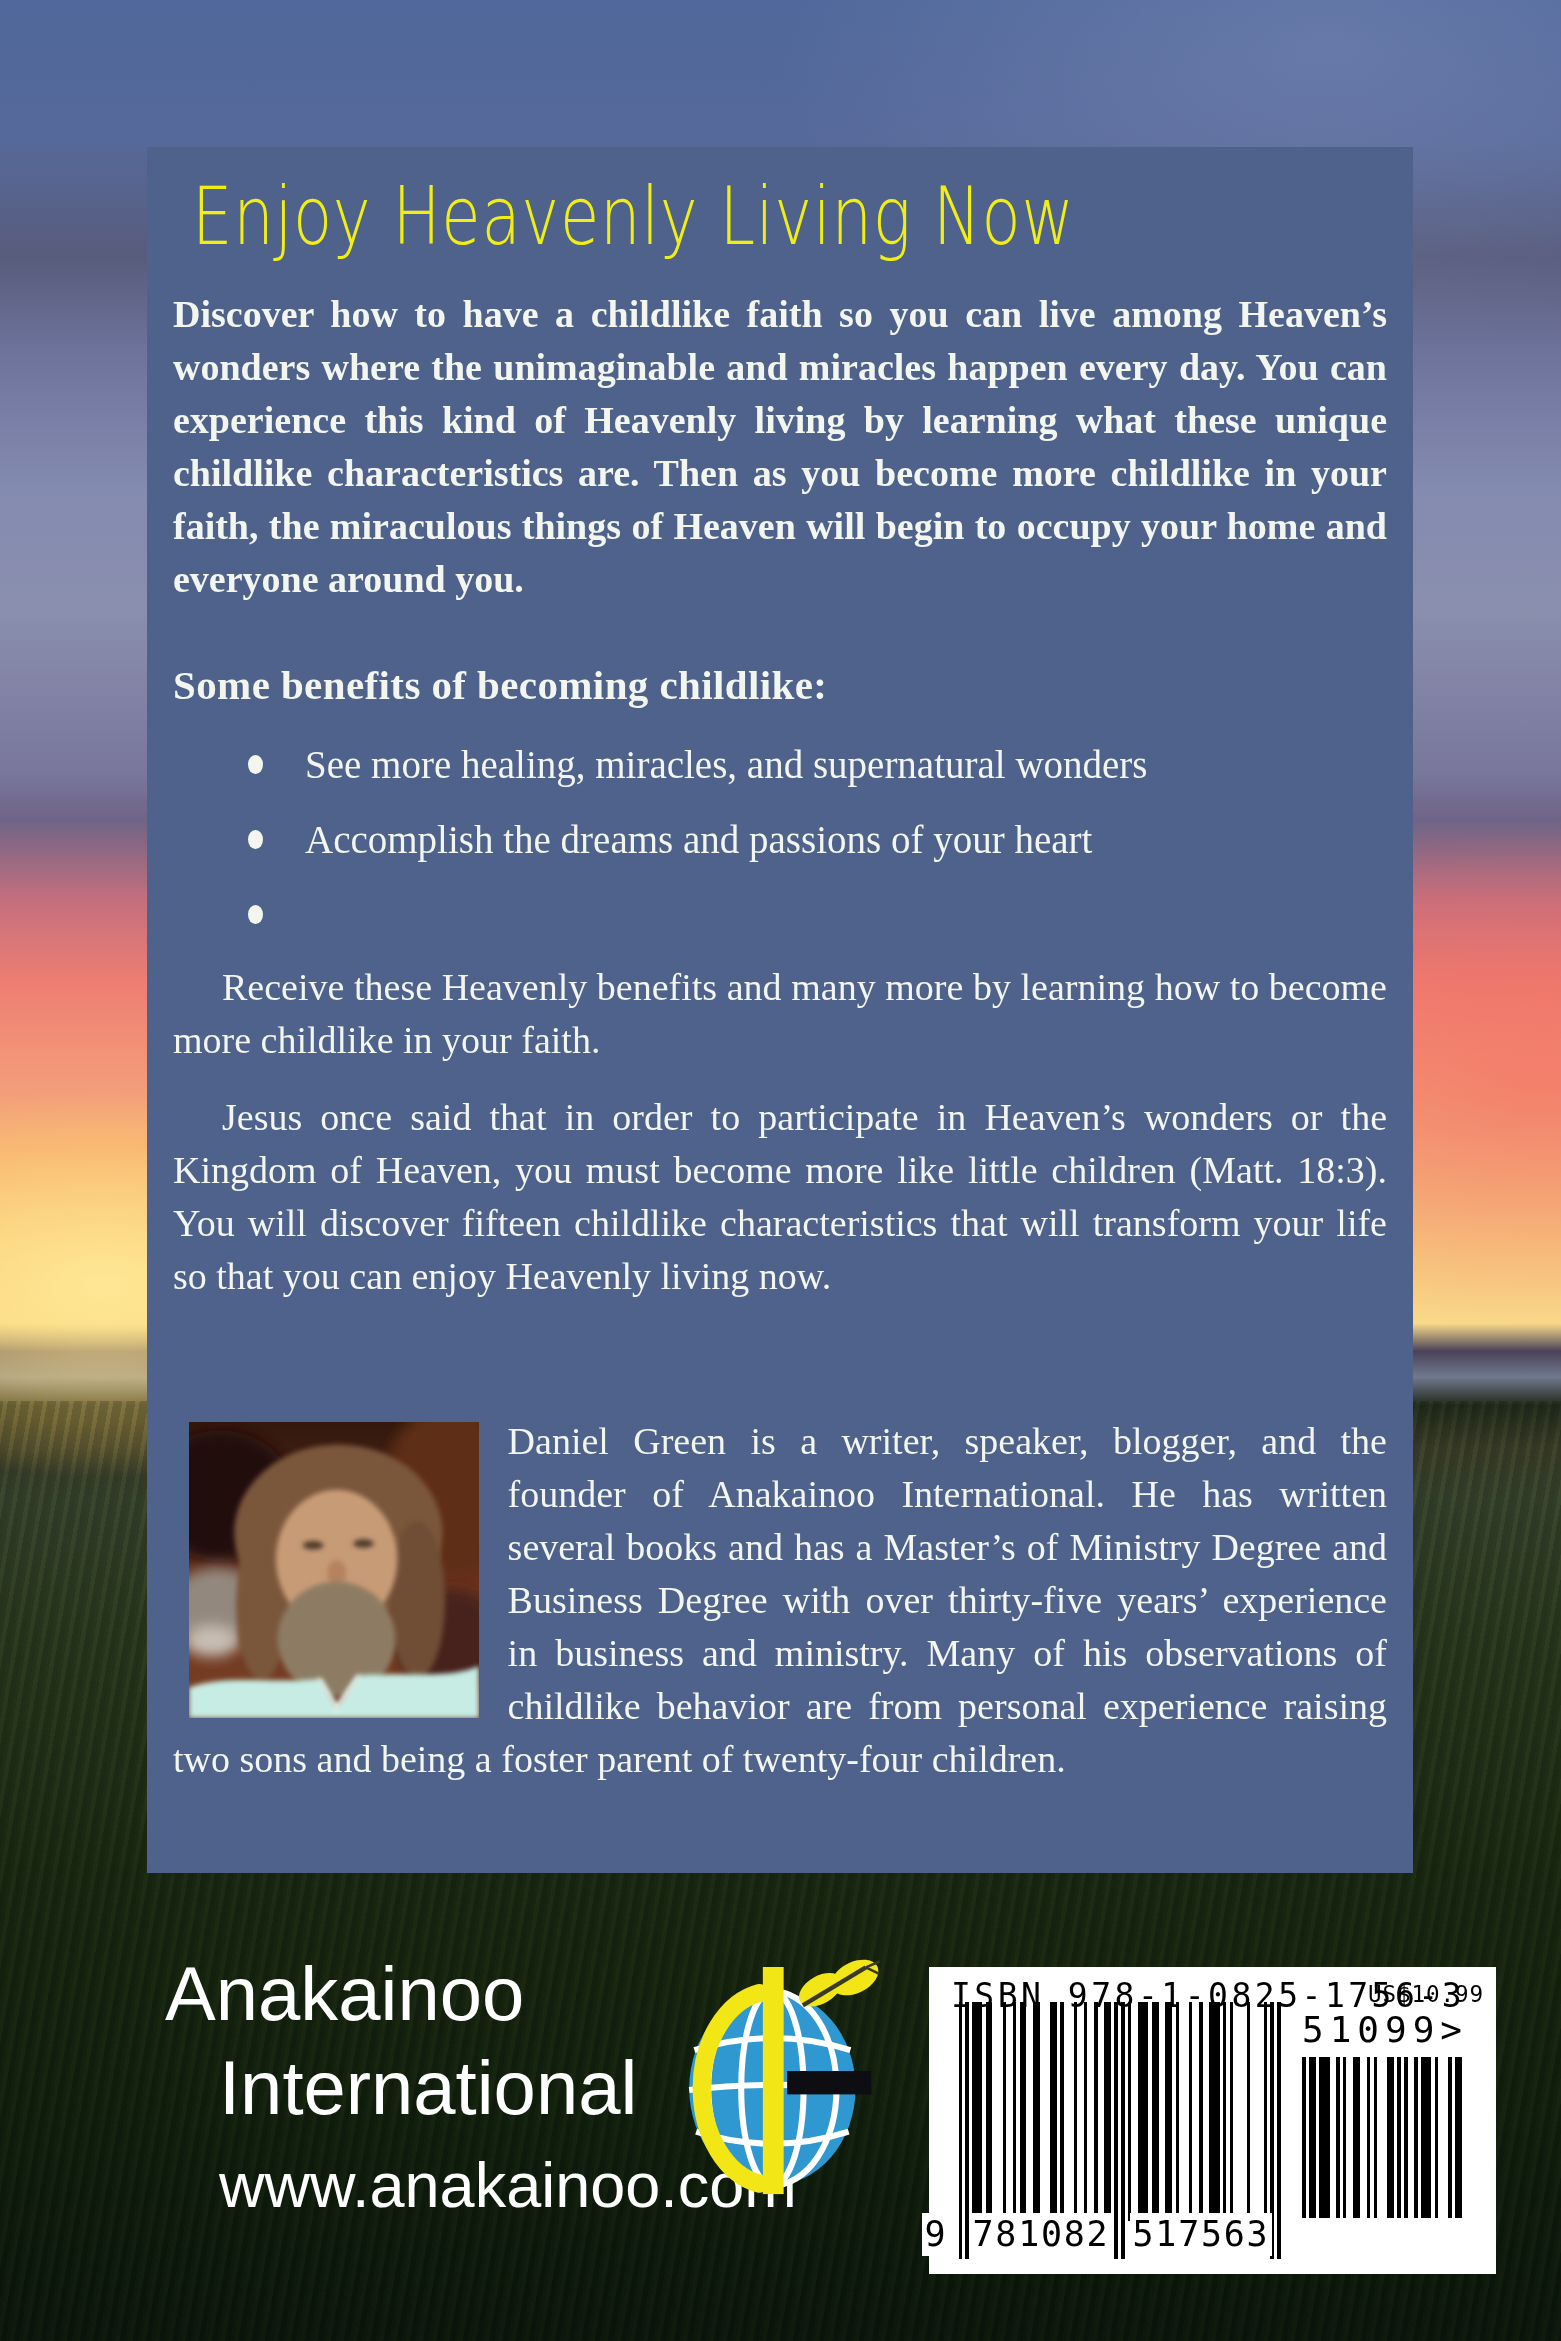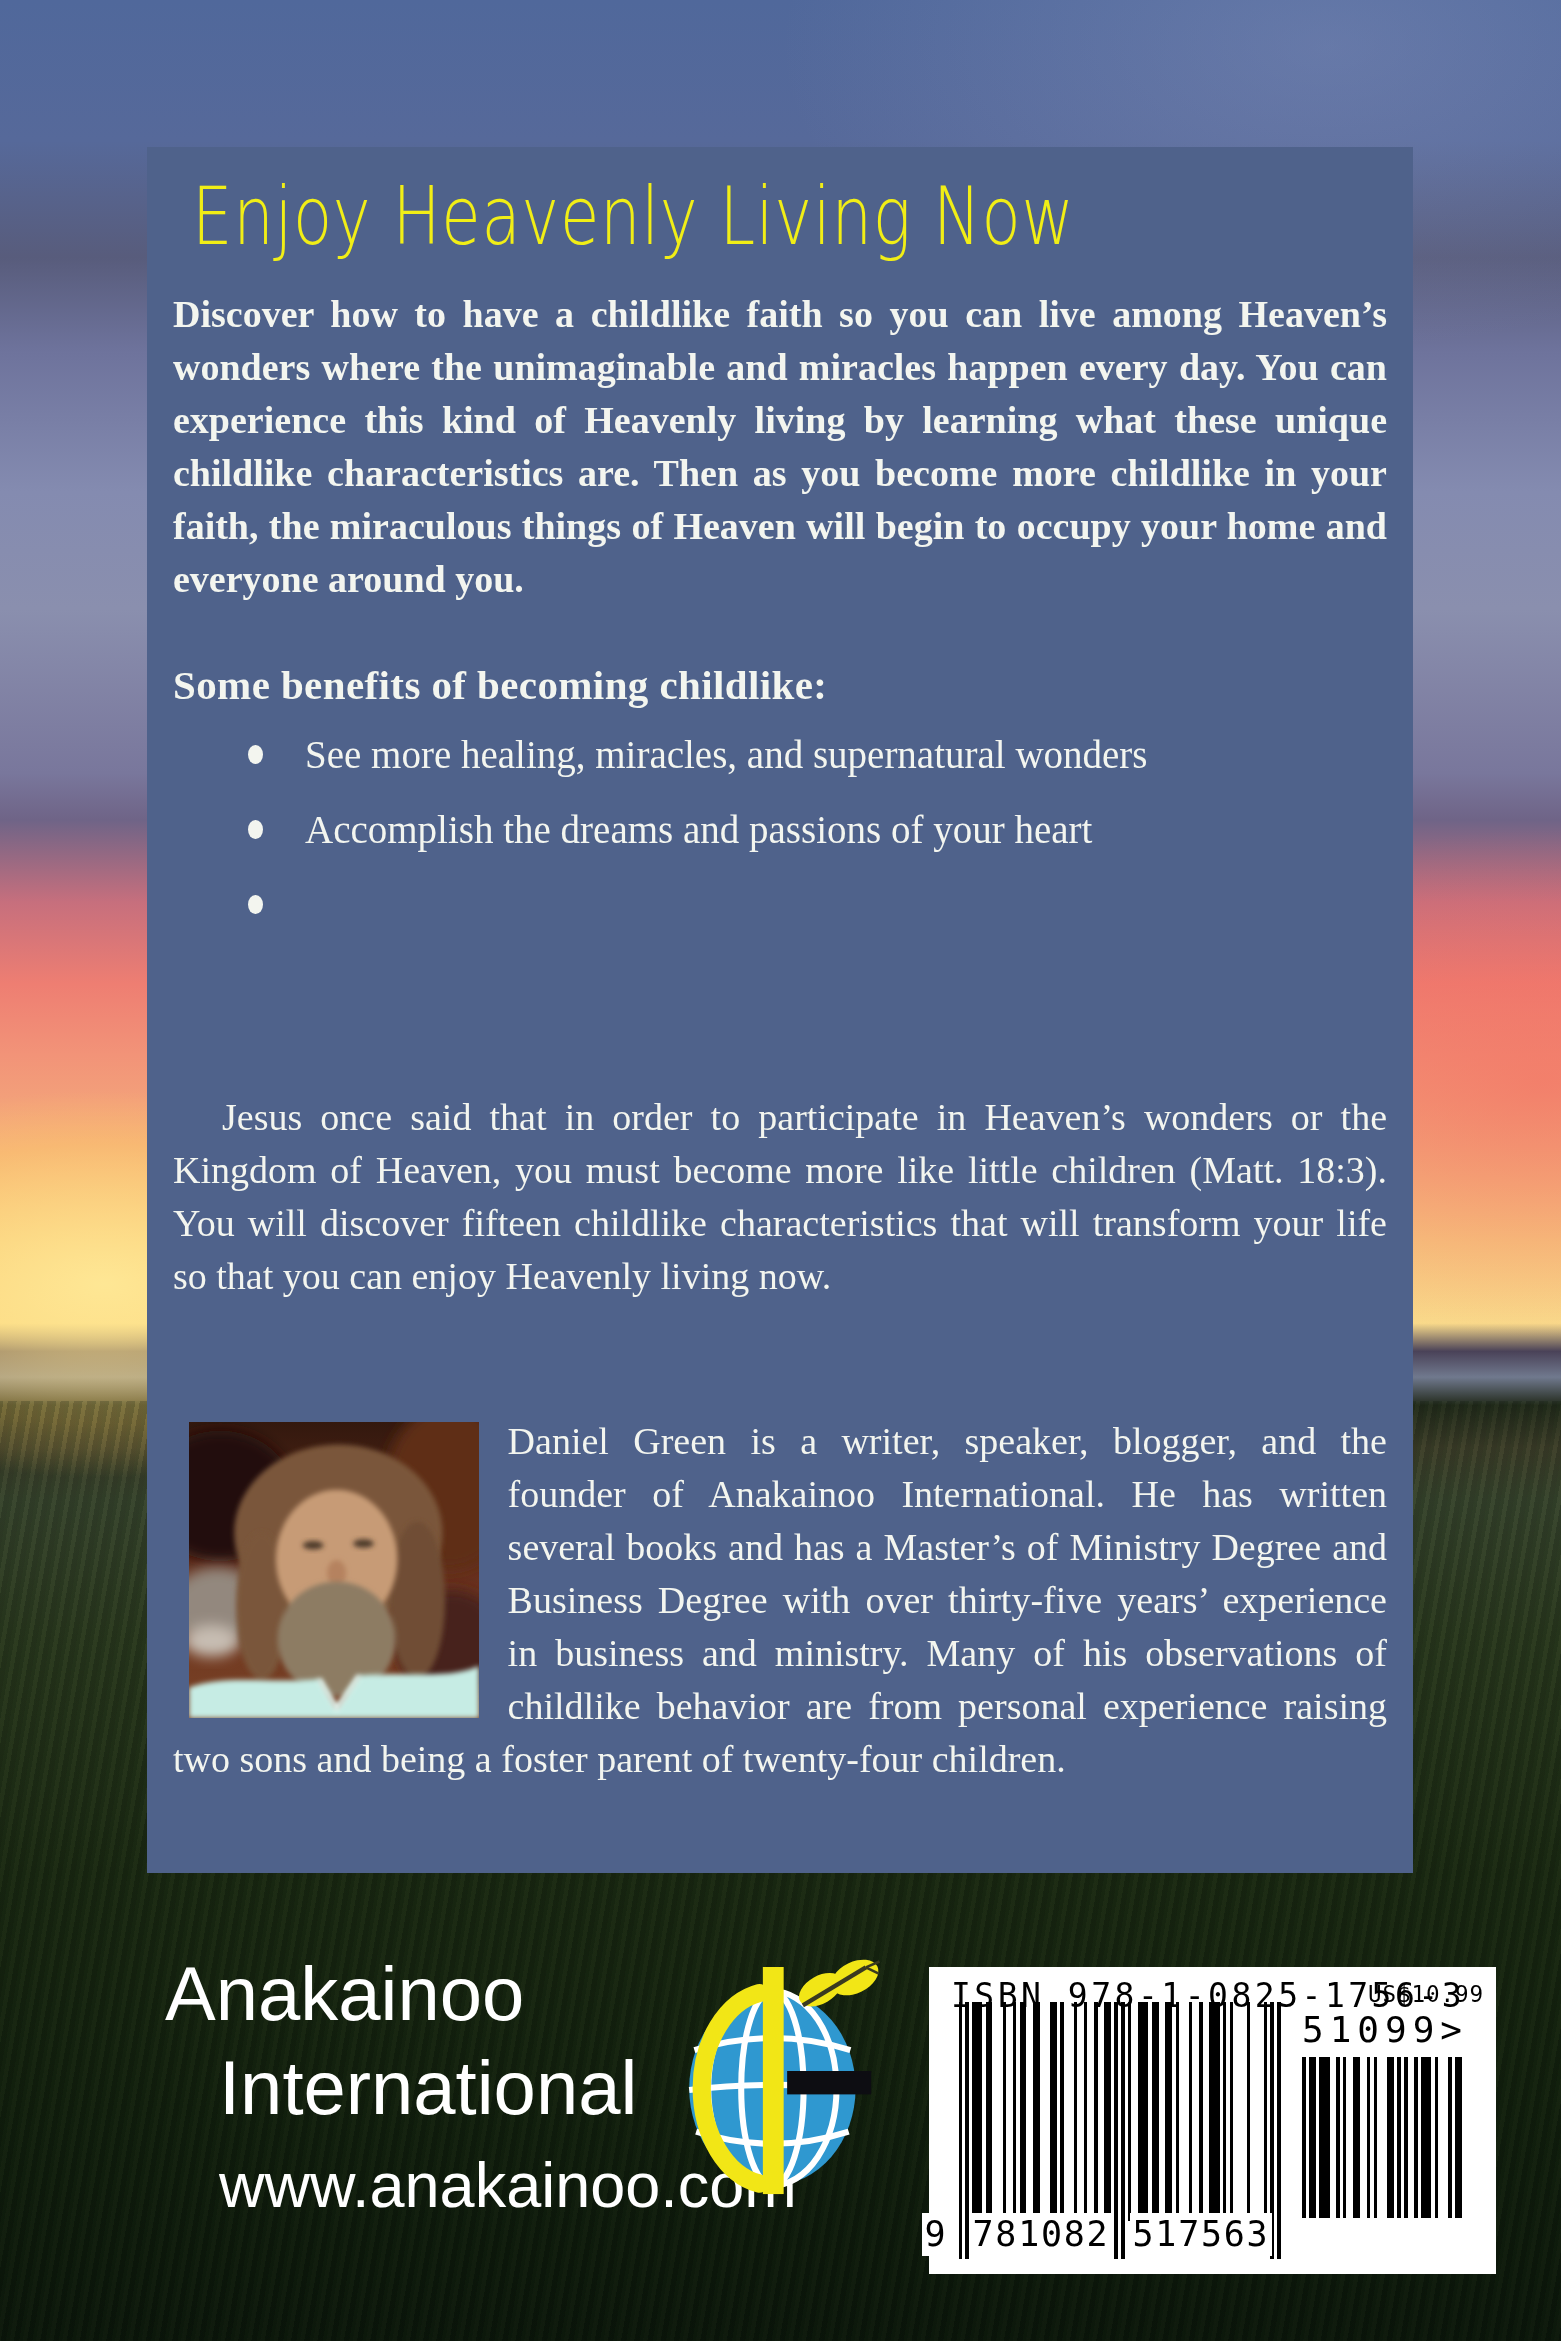--- a/index.html
+++ b/index.html
@@ -26,21 +26,21 @@
   #panel{position:absolute;left:147px;top:147px;width:1266px;height:1726px;
          background:#4f628b;color:#f3f5ef;}
   #panel-inner{position:absolute;left:26px;top:0;width:1214px;height:100%;}
   .title{position:absolute;left:19px;top:22.6px;margin:0;color:#f1ee16;
          font-family:"DejaVu Sans", sans-serif;font-weight:200;font-size:80px;
          letter-spacing:0.9px;transform:scaleX(.8);transform-origin:left top;white-space:nowrap;}
   .body-text{font-size:38px;line-height:53px;text-align:justify;margin:0;}
   .p1{position:absolute;left:0;top:141px;width:1214px;font-weight:bold;}
   .benefits-h{position:absolute;left:0;top:514px;margin:0;font-size:41px;font-weight:bold;letter-spacing:0.4px;}
   .bullets{position:absolute;left:0;top:588px;margin:0;padding:0;list-style:none;width:1214px;}
-  .bullets li{position:relative;padding-left:132px;font-size:39px;line-height:39px;margin-bottom:36px;}
+  .bullets li{position:relative;padding-left:132px;font-size:39px;line-height:39px;margin-bottom:36px;margin-top:10px;}
   .bullets li .dot{position:absolute;left:75px;top:10.4px;width:14.7px;height:19px;border-radius:50%;background:#f3f5ef;}
   .p2{position:absolute;left:0;top:814px;width:1214px;text-indent:49px;}
   .p3{position:absolute;left:0;top:944px;width:1214px;text-indent:49px;}
   .author{position:absolute;left:0;top:1268px;width:1214px;}
   .author-photo{float:left;width:290px;height:296px;margin:7px 29px 0 15.6px;display:block;}
   
   .pub{position:absolute;color:#ffffff;font-family:"Liberation Sans", sans-serif;white-space:nowrap;}
   #pub1{left:165px;top:1950px;font-size:76px;}
   #pub2{left:219px;top:2044px;font-size:76px;}
   #pubw{left:219px;top:2149px;font-size:63px;}
@@ -82,20 +82,21 @@
         </li>
         <li>
           <span class="dot"></span>
           <span>Accomplish the dreams and passions of your heart</span>
         </li>
         <li>
           <span class="dot"></span>
         </li>
       </ul>
 
+      <p class="body-text p2">Receive these Heavenly benefits and many more by learning how to become more childlike in your faith.</p>
 
       <p class="body-text p3">Jesus once said that in order to participate in Heaven’s wonders or the Kingdom of Heaven, you must become more like little children (Matt. 18:3). You will discover fifteen childlike characteristics that will transform your life so that you can enjoy Heavenly living now.</p>
 
       <div class="author body-text">
         <svg class="author-photo" viewBox="0 0 334 341" preserveAspectRatio="none">
           <defs>
             <linearGradient id="pbg" x1="0" y1="0" x2="0" y2="1">
               <stop offset="0" stop-color="#33180e"></stop>
                 <stop offset=".55" stop-color="#69311d"></stop>
               <stop offset="1" stop-color="#7a4326"></stop>

